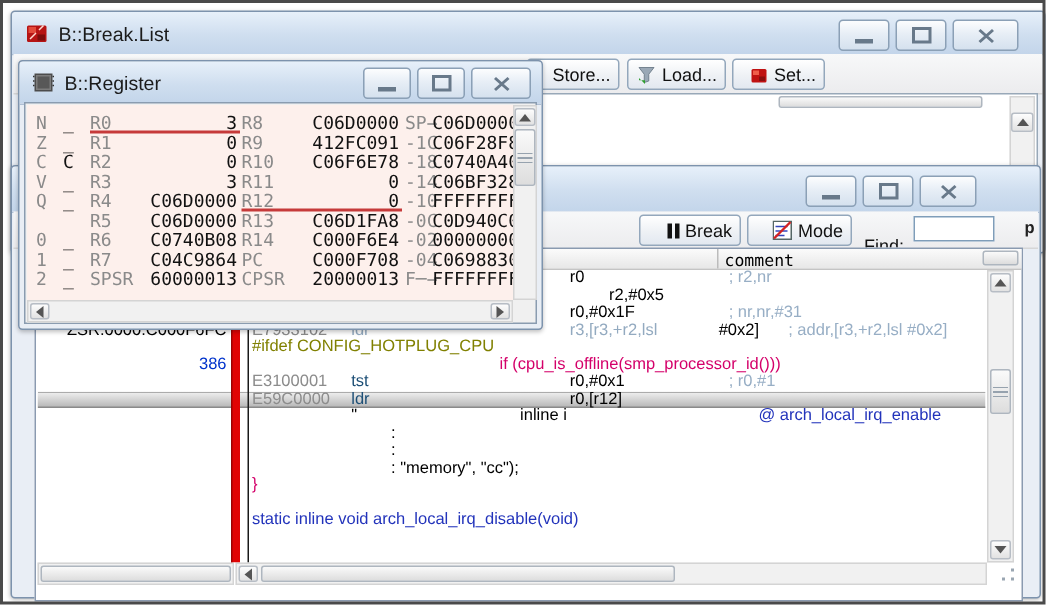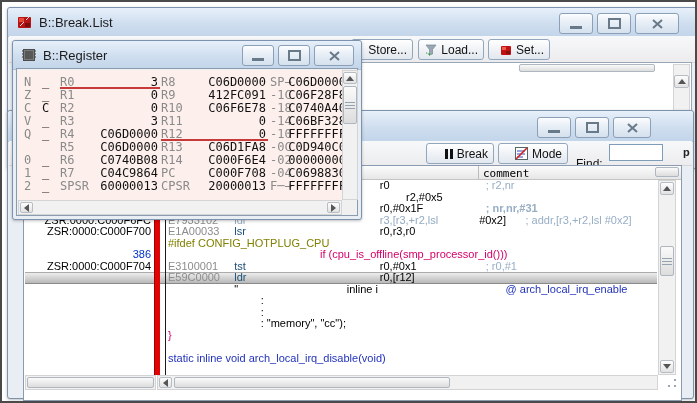--- a/index.html
+++ b/index.html
@@ -179,26 +179,25 @@
   <div id="main-body">
     <div id="ls-header">
       <div style="position:absolute;left:454px;top:0;bottom:0;width:1px;background:#bcbcbc"></div>
       <span class="hdr-label mono" style="left:459px">comment</span>
       <div class="sb-thumb" style="right:2px;top:1px;width:24px;height:10px"></div>
     </div>
     <div id="ls-rows">
 
     <div class="ls-row"><span class="seg seg-op" style="left: 354.84px;">r0</span><span class="seg seg-cmt" style="left: 460.76px;">; r2,nr</span></div>
         <div class="ls-row"><span class="seg seg-op" style="left: 370px; margin-left: 11px;">r2,#0x5</span></div>
-        <div class="ls-row"><span class="seg seg-op" style="left: 354.84px;">r0,#0x1F</span><span class="seg seg-cmt" style="left: 460.76px; font-weight: bold;">; nr,nr,#31</span></div>
+        <div class="ls-row"><span class="seg seg-op" style="left: 354.84px;">r0,#0x1F</span><span class="seg seg-cmt" style="left: 460.76px;">; nr,nr,#31</span></div>
         <div class="ls-row"><span class="ls-addr">ZSR:0000:C000F6FC</span><span class="seg seg-opc" style="left: 143px;">E7933102</span><span class="seg seg-mnemg" style="left: 209.2px;">ldr</span><span class="seg seg-gry" style="left: 354.84px;">r3,[r3,+r2,lsl </span><span class="seg seg-op" style="left: 454.14px;">#0x2]</span><span class="seg seg-cmt" style="left: 500.48px;">; addr,[r3,+r2,lsl #0x2]</span></div>
-        <div class="ls-row"><span class="ls-addr">ZSR:0000:C000F700</span><span class="seg seg-opc" style="left: 143px;">E1A00033</span><span class="seg seg-mnem" style="left: 209.2px;">lsr</span><span class="seg seg-op" style="left: 354.84px;">r0,r3,r0</span></div>
         <div class="ls-row"><span class="seg seg-def" style="left: 143px;">#ifdef CONFIG_HOTPLUG_CPU</span></div>
-        <div class="ls-row"><span class="ls-addr ln">386</span><span class="seg seg-hll" style="left: 295px;">if (cpu_is_offline(smp_processor_id()))</span></div>
-        <div class="ls-row"><span class="ls-addr">ZSR:0000:C000F704</span><span class="seg seg-opc" style="left: 143px;">E3100001</span><span class="seg seg-mnem" style="left: 209.2px;">tst</span><span class="seg seg-op" style="left: 354.84px;">r0,#0x1</span><span class="seg seg-cmt" style="left: 460.76px;">; r0,#1</span></div>
+        <div class="ls-row"><span class="ls-addr ln">386</span><span class="seg seg-hll" style="left: 308px;">if (cpu_is_offline(smp_processor_id()))</span></div>
+        <div class="ls-row"><span class="seg seg-opc" style="left: 143px;">E3100001</span><span class="seg seg-mnem" style="left: 209.2px;">tst</span><span class="seg seg-op" style="left: 354.84px;">r0,#0x1</span><span class="seg seg-cmt" style="left: 460.76px;">; r0,#1</span></div>
         <div class="ls-row hl"><span class="seg seg-opc" style="left: 143px;">E59C0000</span><span class="seg seg-mnem" style="left: 209.2px;">ldr</span><span class="seg seg-op" style="left: 354.84px;">r0,[r12]</span></div>
         <div class="ls-row"><span class="seg seg-op" style="left: 209.2px;">"</span><span class="seg seg-op" style="left: 321.74px;">inline i</span><span class="seg seg-decl" style="left: 480.62px;">@ arch_local_irq_enable</span></div>
         <div class="ls-row"><span class="seg seg-op" style="left: 235.68px;">:</span></div>
         <div class="ls-row"><span class="seg seg-op" style="left: 235.68px;">:</span></div>
         <div class="ls-row"><span class="seg seg-op" style="left: 235.68px;">: "memory", "cc");</span></div>
         <div class="ls-row"><span class="seg seg-hll" style="left: 143px;">}</span></div>
         <div class="ls-row"></div>
         <div class="ls-row"><span class="seg seg-decl" style="left: 143px;">static inline void arch_local_irq_disable(void)</span></div>
         <div id="redbar"></div>
         <div id="colsep"></div>

